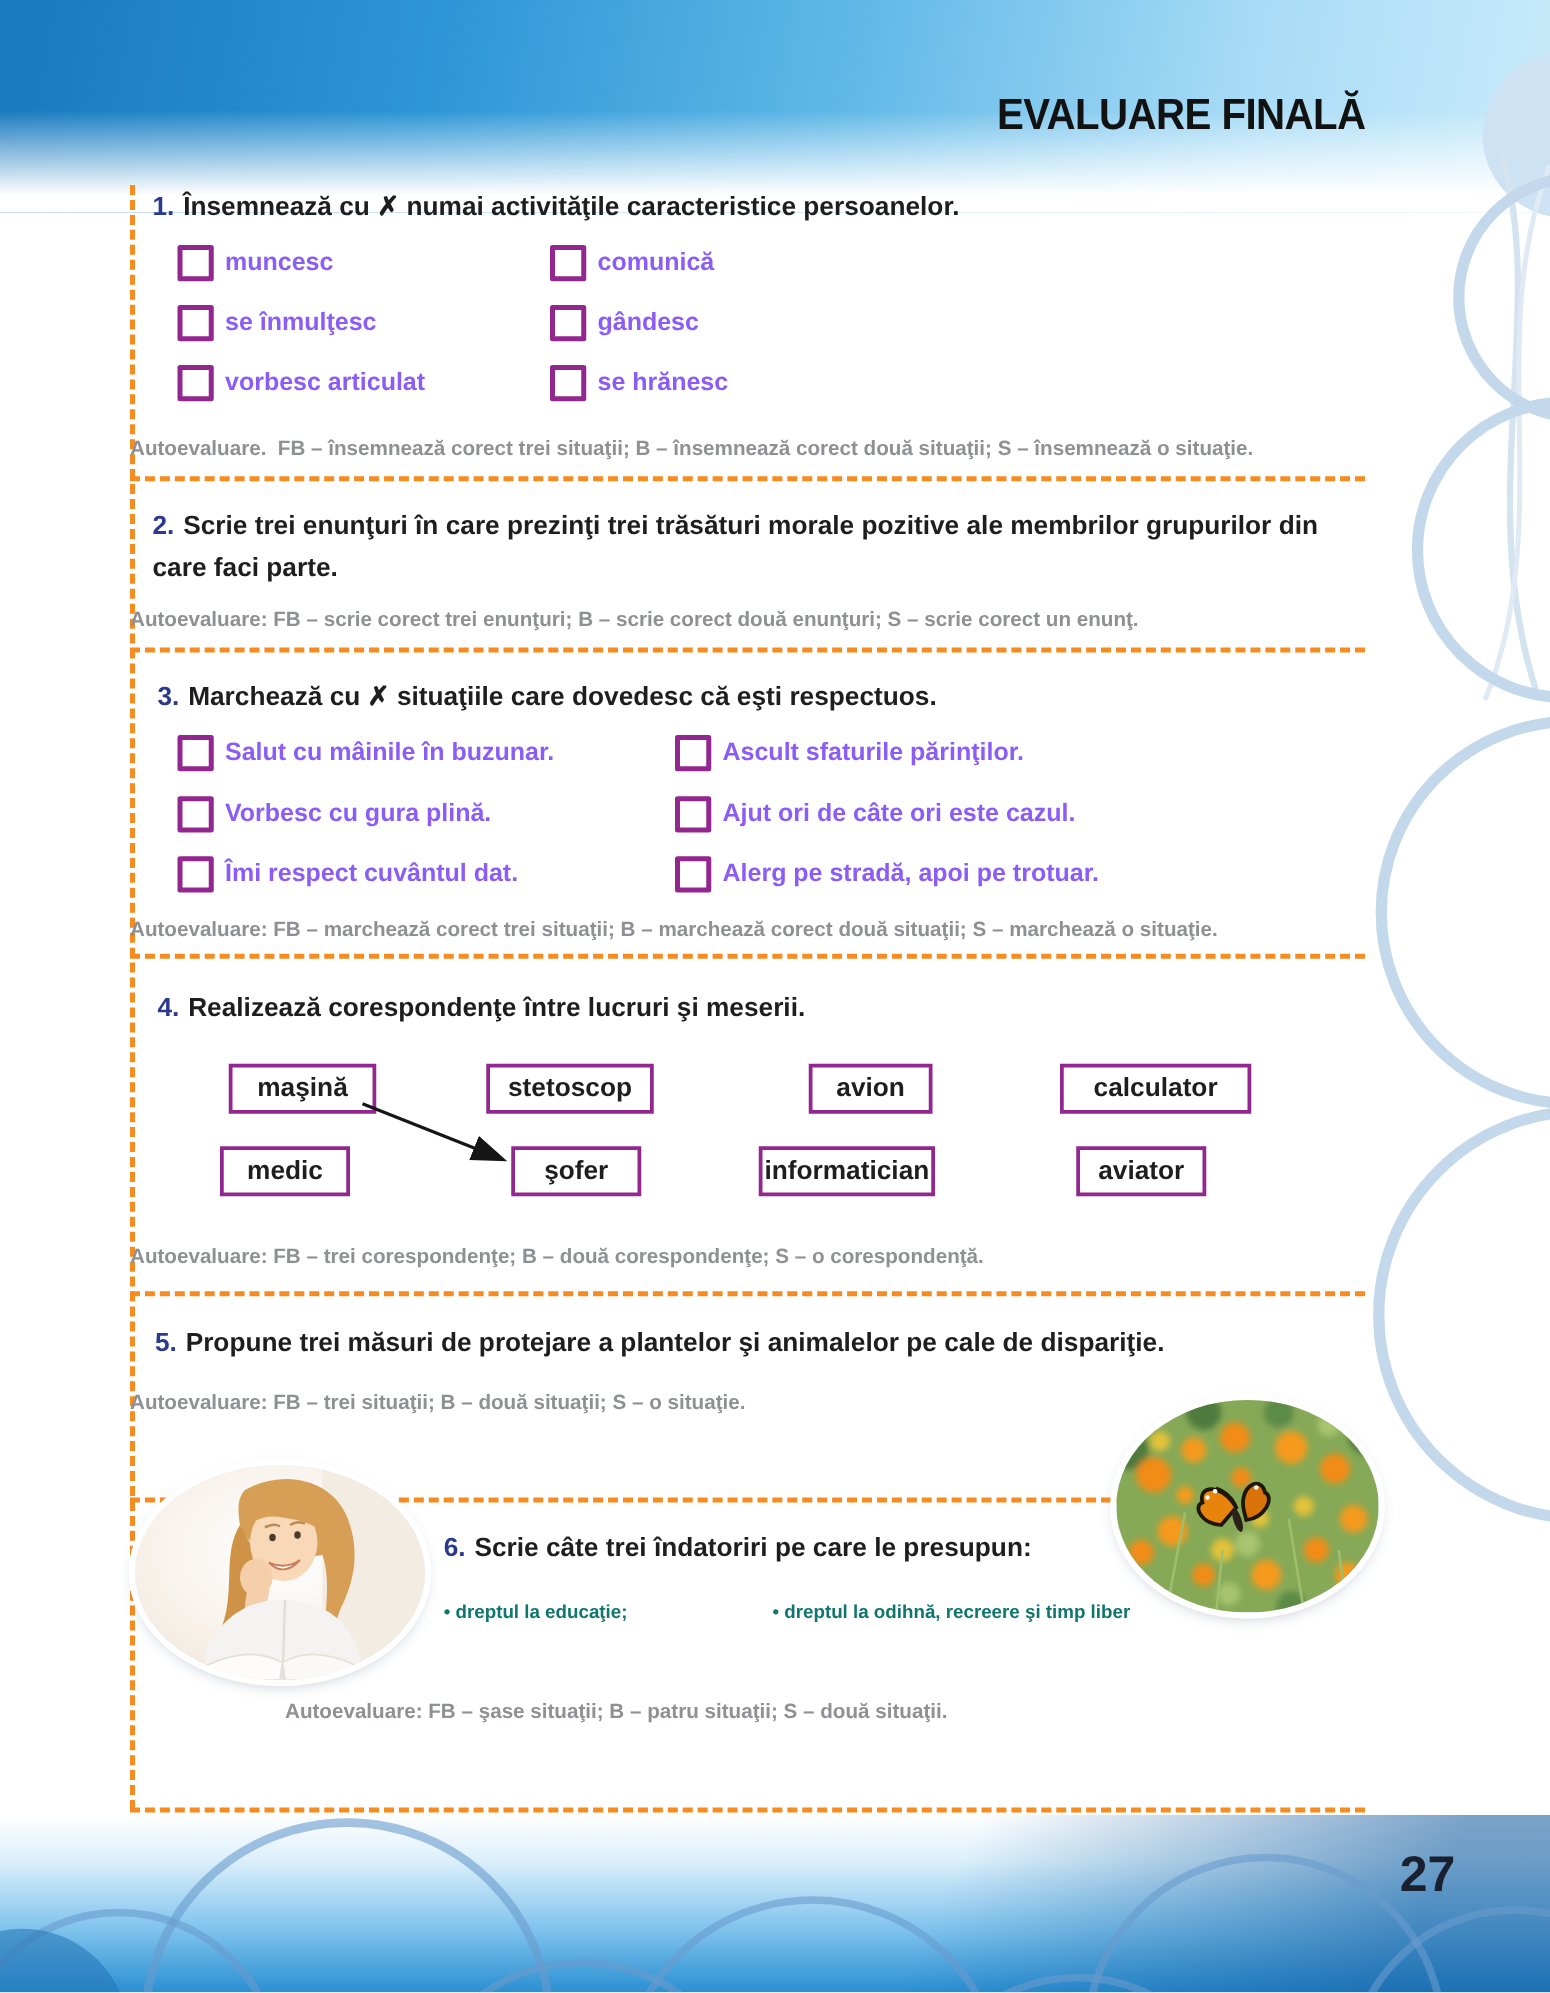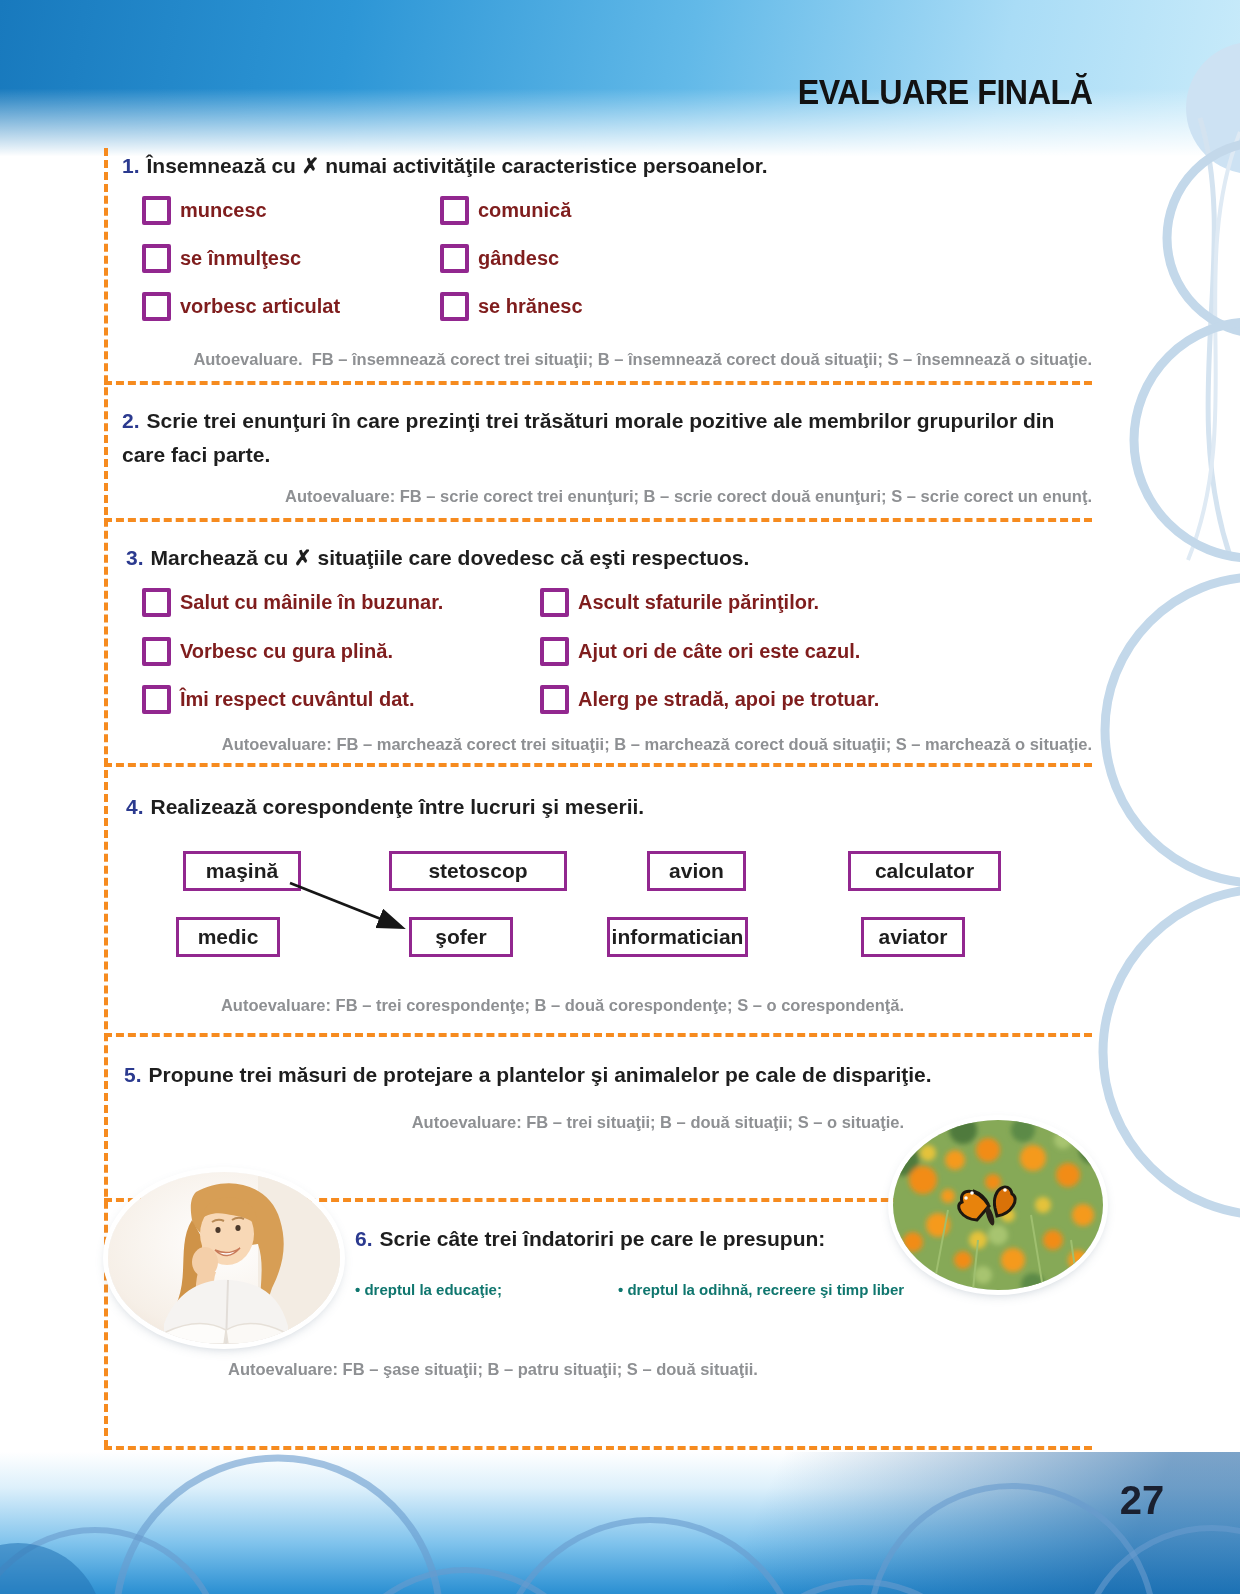--- a/index.html
+++ b/index.html
@@ -22,23 +22,23 @@
     transform:scaleX(.92);transform-origin:100% 50%;}
   
   .vline{position:absolute;left:104px;top:148px;height:1300px;width:0;
     border-left:4px dashed #f68b1f;z-index:2;}
   .divider{position:absolute;left:104px;width:988px;height:0;
     border-top:4px dashed #f68b1f;z-index:2;}
   
   .ex-title{position:absolute;z-index:3;font-size:21px;font-weight:bold;color:#1e1e1e;line-height:1.62;}
   .ex-num{color:#2b3a8f;margin-right:7px;}
   .opt-row{position:absolute;z-index:3;display:flex;align-items:center;gap:9px;
-    font-size:20px;font-weight:bold;color:#7f1d1d;}
+    font-size:20px;font-weight:bold;color:#8b5cf6;}
   .checkbox{width:21px;height:21px;border:4px solid #92278f;background:#fff;border-radius:2px;flex:none;cursor:pointer;}
-  .ae{position:absolute;z-index:3;font-size:16.5px;font-weight:bold;color:#8e9093;text-align:right;}
+  .ae{position:absolute;z-index:3;font-size:16.5px;font-weight:bold;color:#8e9093;text-align:left;}
   .ae.left{text-align:left;}
   .match-box{position:absolute;z-index:3;height:40px;box-sizing:border-box;
     border:3px solid #92278f;background:#fff;display:flex;align-items:center;justify-content:center;
     font-size:21px;font-weight:bold;color:#1e1e1e;cursor:pointer;}
   .arrow-svg{position:absolute;z-index:3;pointer-events:none;}
   .bullet{position:absolute;z-index:3;font-size:15px;font-weight:bold;color:#0f766e;}
   
   .photo{position:absolute;z-index:5;border-radius:50%;overflow:hidden;
     box-shadow:0 0 0 5px #ffffff, 0 4px 12px rgba(110,130,150,.45);}
   .photo svg{display:block;}
@@ -146,21 +146,21 @@
   <div class="opt-row" style="top:685px;left:540px;">
     <span class="checkbox"></span>
     <span>Alerg pe stradă, apoi pe trotuar.</span>
   </div>
   <div class="ae" style="top:735px;left:104px;width:988px;">Autoevaluare: FB – marchează corect trei situaţii; B – marchează corect două situaţii; S – marchează o situaţie.</div>
 
   <div class="ex-title" style="top:790px;left:126px;">
     <span class="ex-num">4.</span><span>Realizează corespondenţe între lucruri şi meserii.</span>
   </div>
   <div class="match-box" style="top:851px;left:183px;width:118px;">maşină</div>
-  <div class="match-box" style="top:851px;left:389px;width:178px;">stetoscop</div>
+  <div class="match-box" style="top:851px;left:389px;width:134px;">stetoscop</div>
   <div class="match-box" style="top:851px;left:647px;width:99px;">avion</div>
   <div class="match-box" style="top:851px;left:848px;width:153px;">calculator</div>
   <div class="match-box" style="top:917px;left:176px;width:104px;">medic</div>
   <div class="match-box" style="top:917px;left:409px;width:104px;">şofer</div>
   <div class="match-box" style="top:917px;left:607px;width:141px;">informatician</div>
   <div class="match-box" style="top:917px;left:861px;width:104px;">aviator</div>
   <svg class="arrow-svg" style="left:104px;top:765px;" width="988" height="270">
     <defs>
       <marker id="ah" markerWidth="12" markerHeight="10" refX="9" refY="4" orient="auto">
         <path d="M0,0 L11,4 L0,8 Z" fill="#161616"></path>

